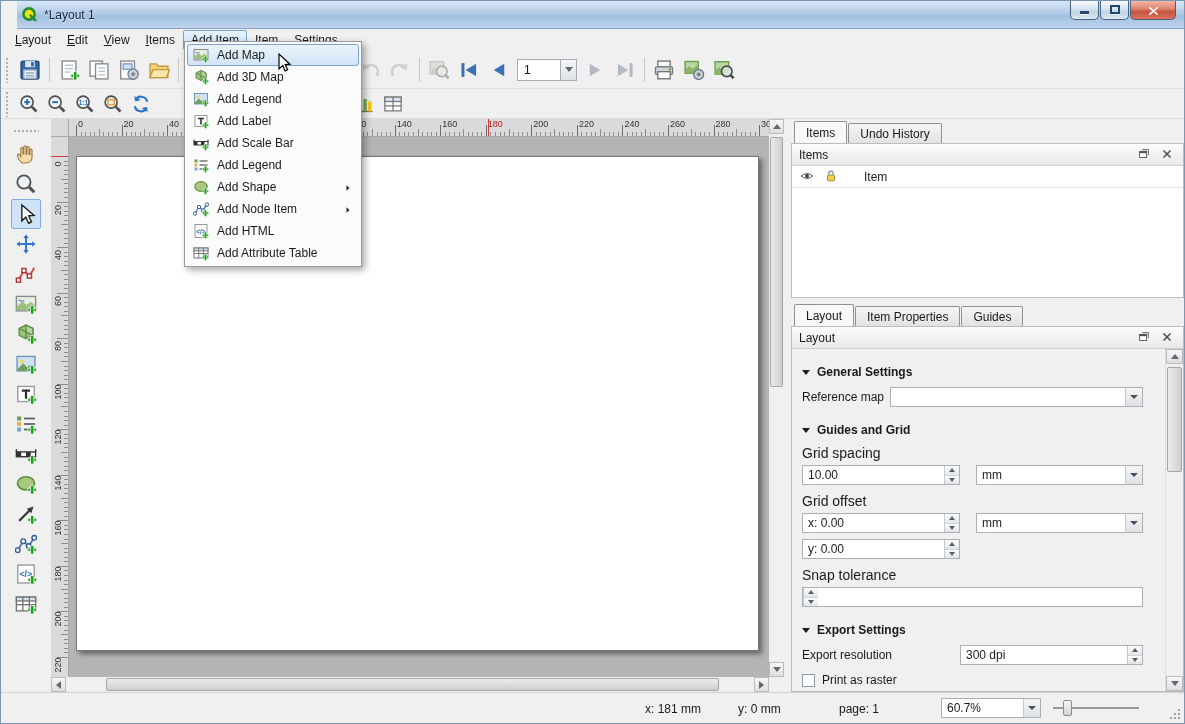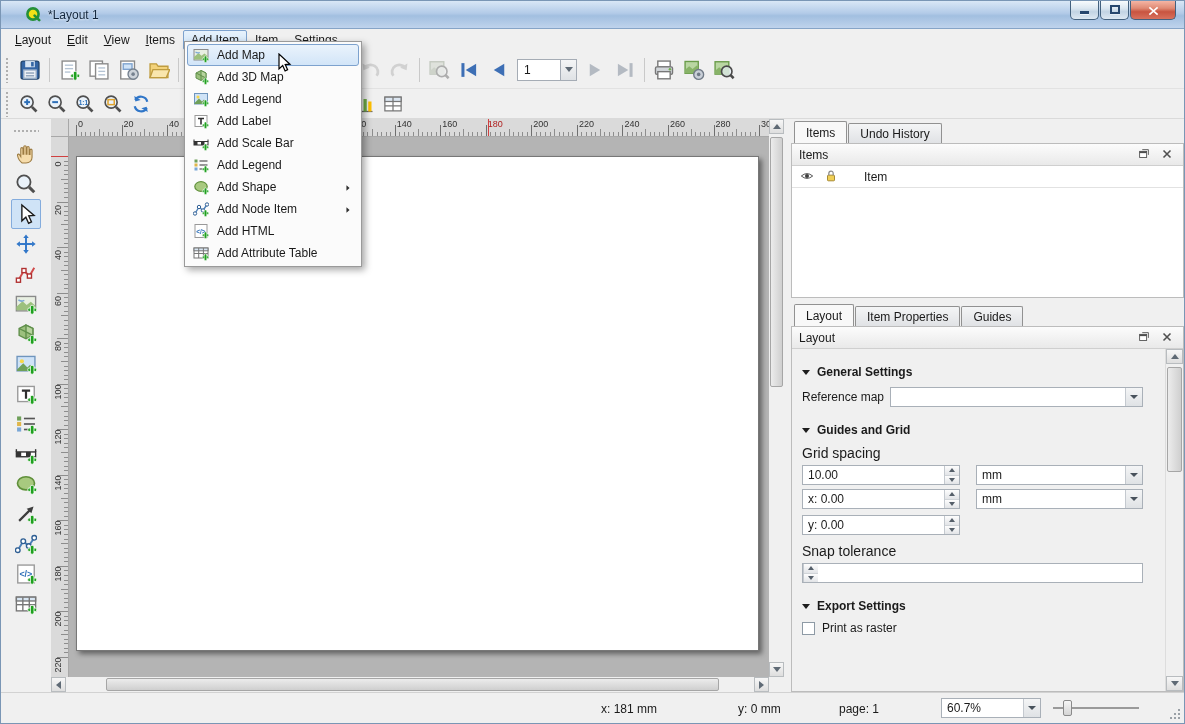--- a/index.html
+++ b/index.html
@@ -1,21 +1,21 @@
 <!DOCTYPE html>
 <html><head>
 <meta charset="utf-8">
 <style>
 *{margin:0;padding:0;box-sizing:border-box;}
 html,body{width:1185px;height:724px;overflow:hidden;}
 body{font-family:"Liberation Sans",sans-serif;font-size:12px;color:#1a1a1a;background:#f0f0f0;}
 .window{position:relative;width:1185px;height:724px;background:#f0f0f0;overflow:hidden;border:1px solid #7a96b5;}
 
 
-.titlebar{position:absolute;left:0;top:0;right:0;height:28px;background:linear-gradient(#d9e7f6,#b3cbe8 45%,#a2bfe0 55%,#bfd3ec);border-bottom:1px solid #86a4c7;display:flex;align-items:center;padding-left:24px;gap:6px;}
+.titlebar{position:absolute;left:16px;top:0;right:0;height:28px;background:linear-gradient(#d9e7f6,#b3cbe8 45%,#a2bfe0 55%,#bfd3ec);border-bottom:1px solid #86a4c7;display:flex;align-items:center;padding-left:4px;gap:6px;}
 .titlebar .title{font-size:12px;color:#12263c;text-shadow:0 1px 2px rgba(255,255,255,.8);}
 .app-icon{width:17px;height:17px;display:flex;}
 .win-buttons{position:absolute;right:8px;top:0;display:flex;}
 .win-btn{height:19px;border:1px solid #44617e;border-top:none;border-radius:0 0 5px 5px;margin-left:1px;display:flex;align-items:flex-start;justify-content:center;cursor:default;}
 .win-btn.min,.win-btn.max{width:29px;background:linear-gradient(#f8fbfd,#dce7f1 40%,#c2d3e3 60%,#dde8f2);}
 .win-btn.close{width:46px;background:linear-gradient(#f5b5a4,#e08a74 40%,#c85440 60%,#d8715d);}
 .glyph-min{width:9px;height:3px;background:#26466d;margin-top:10px;box-shadow:0 1px 0 rgba(255,255,255,.7);}
 .glyph-max{width:10px;height:9px;border:2px solid #26466d;margin-top:4px;box-shadow:0 1px 0 rgba(255,255,255,.5);}
 .win-btn.close svg{margin-top:5px;}
 
@@ -130,21 +130,21 @@
 .spin-dn::after{content:'';position:absolute;left:50%;top:50%;margin:-2px 0 0 -3px;border:3px solid transparent;border-bottom:none;border-top:4px solid #555f6a;}
 .combo{height:20px;border:1px solid #a9b0b8;background:#fff;display:flex;align-items:stretch;flex:1;}
 .combo-val{flex:1;padding:2px 0 0 5px;white-space:nowrap;overflow:hidden;}
 .combo-arrow{width:17px;border-left:1px solid #c4c9cf;background:linear-gradient(#f4f5f6,#dfe2e5);position:relative;}
 .combo-arrow::after{content:'';position:absolute;left:50%;top:50%;margin:-2px 0 0 -4px;border:4px solid transparent;border-bottom:none;border-top:4px solid #48525c;}
 .checkbox{width:13px;height:13px;border:1px solid #8e9aa5;background:#fff;margin-right:7px;flex:none;}
 
 
 .statusbar{position:absolute;left:0;right:0;bottom:0;height:31px;background:#f0f0f0;border-top:1px solid #d2d2d2;}
 .sb-text{position:absolute;top:9px;font-size:12px;}
-.sb-x{left:600px;}
+.sb-x{left:644px;}
 .sb-y{left:737px;}
 .sb-page{left:838px;}
 .sb-zoom{position:absolute;left:940px;top:5px;width:100px;height:20px;}
 .sb-slider{position:absolute;left:1052px;top:6px;width:86px;height:18px;}
 .sb-track{position:absolute;left:0;right:0;top:8px;height:2px;background:#9a9a9a;}
 .sb-handle{position:absolute;left:10px;top:1px;width:9px;height:16px;background:linear-gradient(#f6f6f6,#d4d4d4);border:1px solid #8a8a8a;border-radius:2px;}
 .resize-grip{position:absolute;right:3px;bottom:3px;}
 
 
 .dropdown{position:absolute;left:183px;top:40px;width:178px;background:#fbfbfb;border:1px solid #9a9a9a;box-shadow:3px 3px 7px rgba(0,0,0,.35);padding:2px;z-index:100;}
@@ -1003,20 +1003,21 @@
             <span class="spin-btns">
                 <span class="spin-up"></span>
                 <span class="spin-dn"></span>
               </span>
           </div>
           <div class="combo">
             <span class="combo-val">mm</span>
             <span class="combo-arrow"></span>
           </div>
         </div>
+        <div class="lbl-row">Grid offset</div>
         <div class="ctrl-row">
           <div class="spin w158">
             <span class="spin-val">x: 0.00</span>
             <span class="spin-btns">
                 <span class="spin-up"></span>
                 <span class="spin-dn"></span>
               </span>
           </div>
           <div class="combo">
             <span class="combo-val">mm</span>
@@ -1038,20 +1039,30 @@
             <span class="spin-btns">
                 <span class="spin-up"></span>
                 <span class="spin-dn"></span>
               </span>
           </div>
         </div>
 
         <div class="section-header">
           <span class="caret"></span>
           <span>Export Settings</span>
+        </div>
+        <div class="ctrl-row exp">
+          <span class="lbl w158">Export resolution</span>
+          <div class="spin grow">
+            <span class="spin-val">300 dpi</span>
+            <span class="spin-btns">
+                <span class="spin-up"></span>
+                <span class="spin-dn"></span>
+              </span>
+          </div>
         </div>
         <div class="ctrl-row chk">
           <span class="checkbox"></span>
           <span class="lbl">Print as raster</span>
         </div>
 
       </div>
       <div class="dock-scroll">
         <div class="scroll-btn up">
             <span class="tri tri-up"></span>

